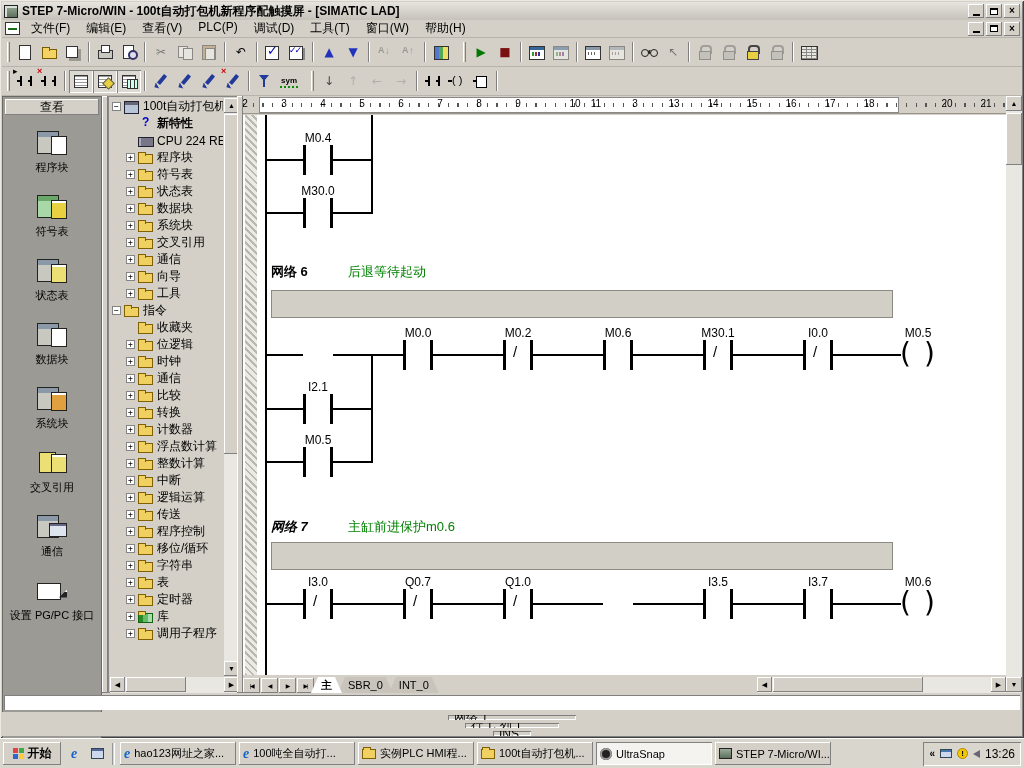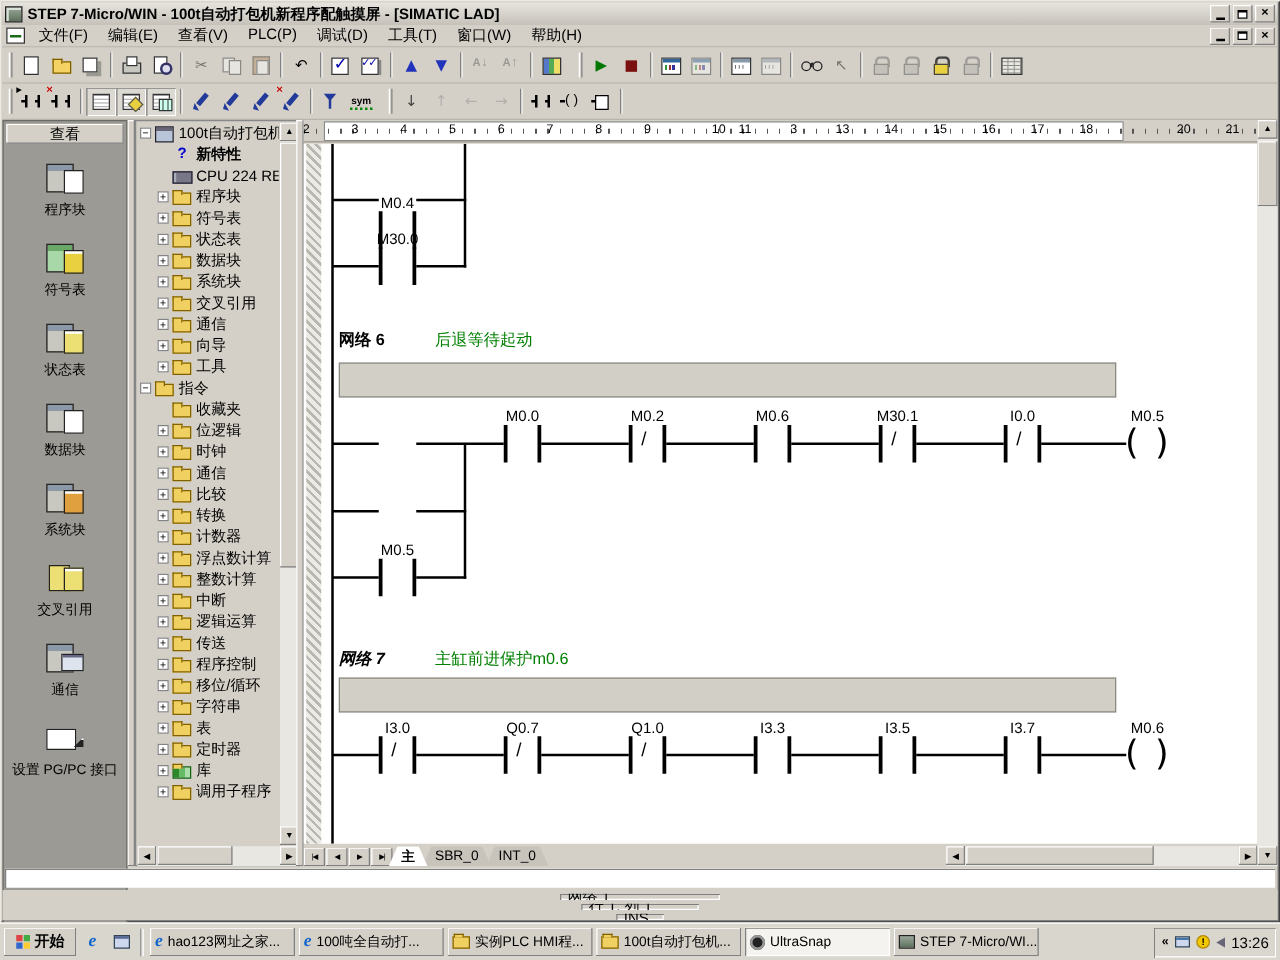--- a/index.html
+++ b/index.html
@@ -675,21 +675,21 @@
             <div class="rnum" style="left: 614px;">18</div>
             <div class="rnum" style="left: 692px;">20</div>
             <div class="rnum" style="left: 731px;">21</div>
           </div>
         <div class="canvas">
           <div class="hatch"></div>
         <div class="wire" style="left: 22px; top: 0px; width: 2px; height: 560px;"></div>
             <div class="wire" style="left: 128px; top: 0px; width: 2px; height: 99px;"></div>
             <div class="wire" style="left: 23px; top: 44px; width: 37px; height: 2px;"></div>
             <div class="wire" style="left: 90px; top: 44px; width: 40px; height: 2px;"></div>
-            <div class="contact" style="left: 35px; top: 16px; margin-top: 24px;">
+            <div class="contact" style="left: 35px; top: 16px;">
               <div class="clabel">M0.4</div>
               <div class="cbar" style="left: 25px;"></div>
               <div class="cbar" style="left: 52px;"></div>
             </div>
             <div class="wire" style="left: 23px; top: 97px; width: 37px; height: 2px;"></div>
             <div class="wire" style="left: 90px; top: 97px; width: 40px; height: 2px;"></div>
             <div class="contact" style="left: 35px; top: 69px;">
               <div class="clabel">M30.0</div>
               <div class="cbar" style="left: 25px;"></div>
               <div class="cbar" style="left: 52px;"></div>
@@ -733,20 +733,25 @@
             </div>
             <div class="contact" style="left: 535px; top: 211px;">
               <div class="clabel">I0.0</div>
               <div class="cbar" style="left: 25px;"></div>
               <div class="cbar" style="left: 52px;"></div>
               <div class="slash">/</div>
             </div>
             <div class="wire" style="left: 128px; top: 240px; width: 2px; height: 108px;"></div>
             <div class="wire" style="left: 23px; top: 293px; width: 37px; height: 2px;"></div>
             <div class="wire" style="left: 90px; top: 293px; width: 40px; height: 2px;"></div>
+            <div class="contact" style="left: 35px; top: 265px;">
+              <div class="clabel">I2.1</div>
+              <div class="cbar" style="left: 25px;"></div>
+              <div class="cbar" style="left: 52px;"></div>
+            </div>
             <div class="wire" style="left: 23px; top: 346px; width: 37px; height: 2px;"></div>
             <div class="wire" style="left: 90px; top: 346px; width: 40px; height: 2px;"></div>
             <div class="contact" style="left: 35px; top: 318px;">
               <div class="clabel">M0.5</div>
               <div class="cbar" style="left: 25px;"></div>
               <div class="cbar" style="left: 52px;"></div>
             </div>
             <div class="net-title" style="left: 28px; top: 403px; font-style: italic;">网络 7</div>
             <div class="net-comment" style="left: 105px; top: 403px;">主缸前进保护m0.6</div>
             <div class="cbox" style="left: 28px; top: 427px; width: 622px; height: 28px;"></div>
@@ -772,25 +777,20 @@
               <div class="clabel">Q0.7</div>
               <div class="cbar" style="left: 25px;"></div>
               <div class="cbar" style="left: 52px;"></div>
               <div class="slash">/</div>
             </div>
             <div class="contact" style="left: 235px; top: 460px;">
               <div class="clabel">Q1.0</div>
               <div class="cbar" style="left: 25px;"></div>
               <div class="cbar" style="left: 52px;"></div>
               <div class="slash">/</div>
-            </div>
-            <div class="contact" style="left: 335px; top: 460px;">
-              <div class="clabel">I3.3</div>
-              <div class="cbar" style="left: 25px;"></div>
-              <div class="cbar" style="left: 52px;"></div>
             </div>
             <div class="contact" style="left: 435px; top: 460px;">
               <div class="clabel">I3.5</div>
               <div class="cbar" style="left: 25px;"></div>
               <div class="cbar" style="left: 52px;"></div>
             </div>
             <div class="contact" style="left: 535px; top: 460px;">
               <div class="clabel">I3.7</div>
               <div class="cbar" style="left: 25px;"></div>
               <div class="cbar" style="left: 52px;"></div>

